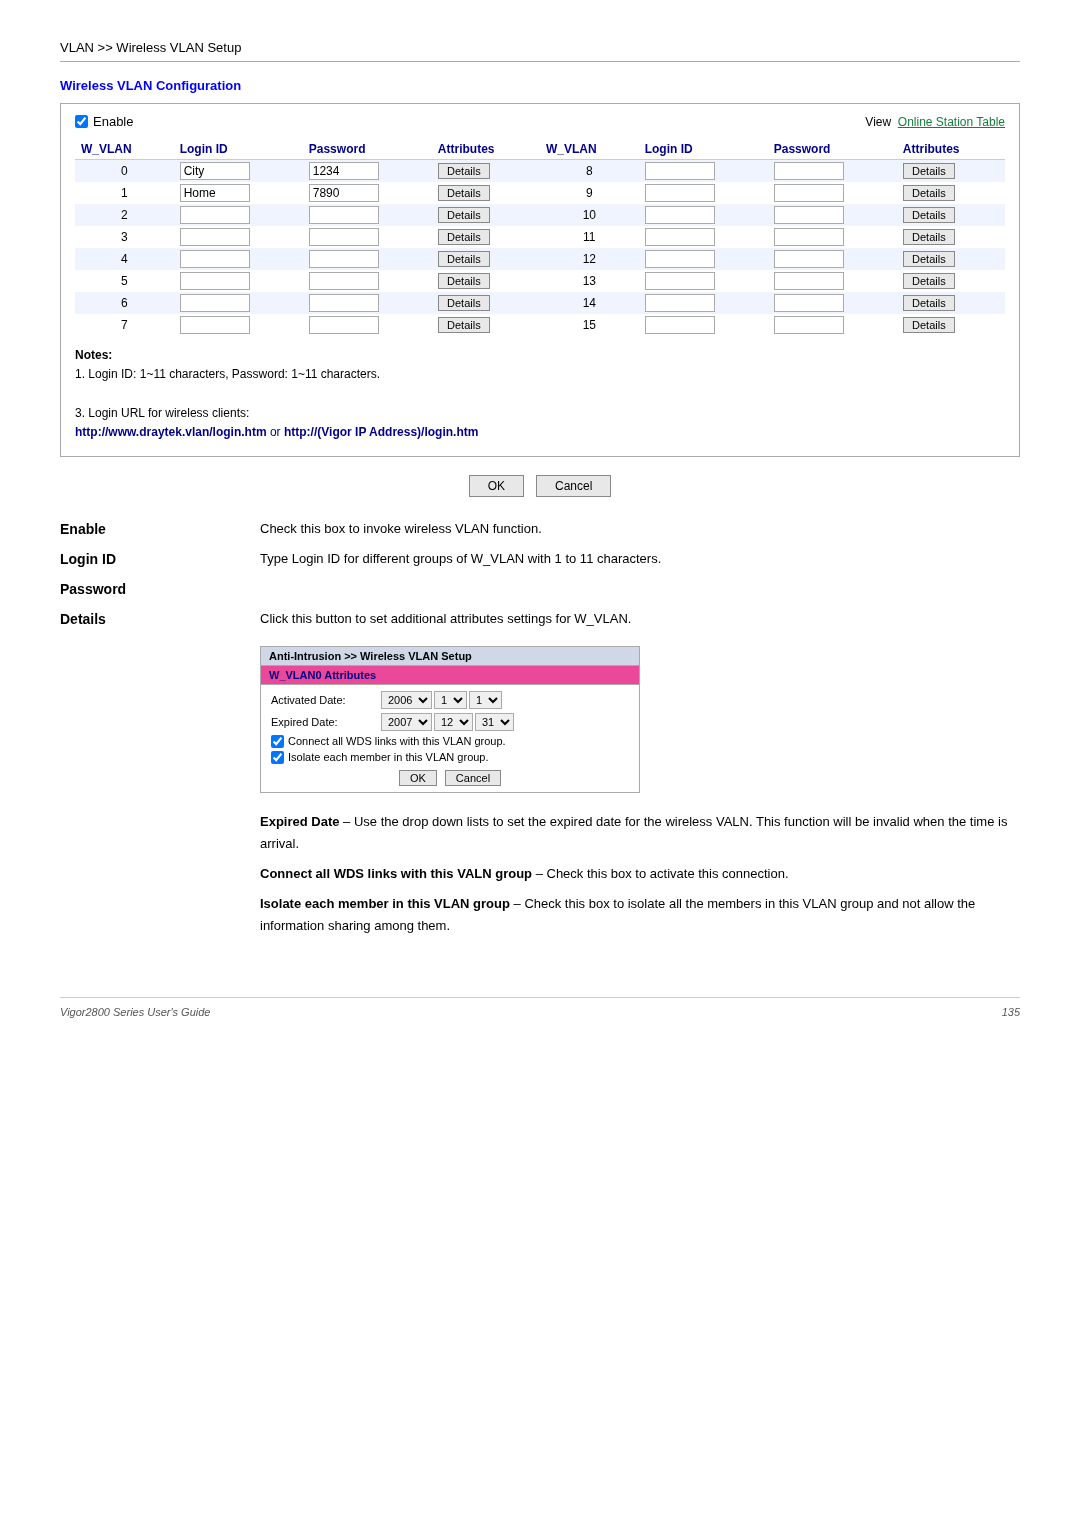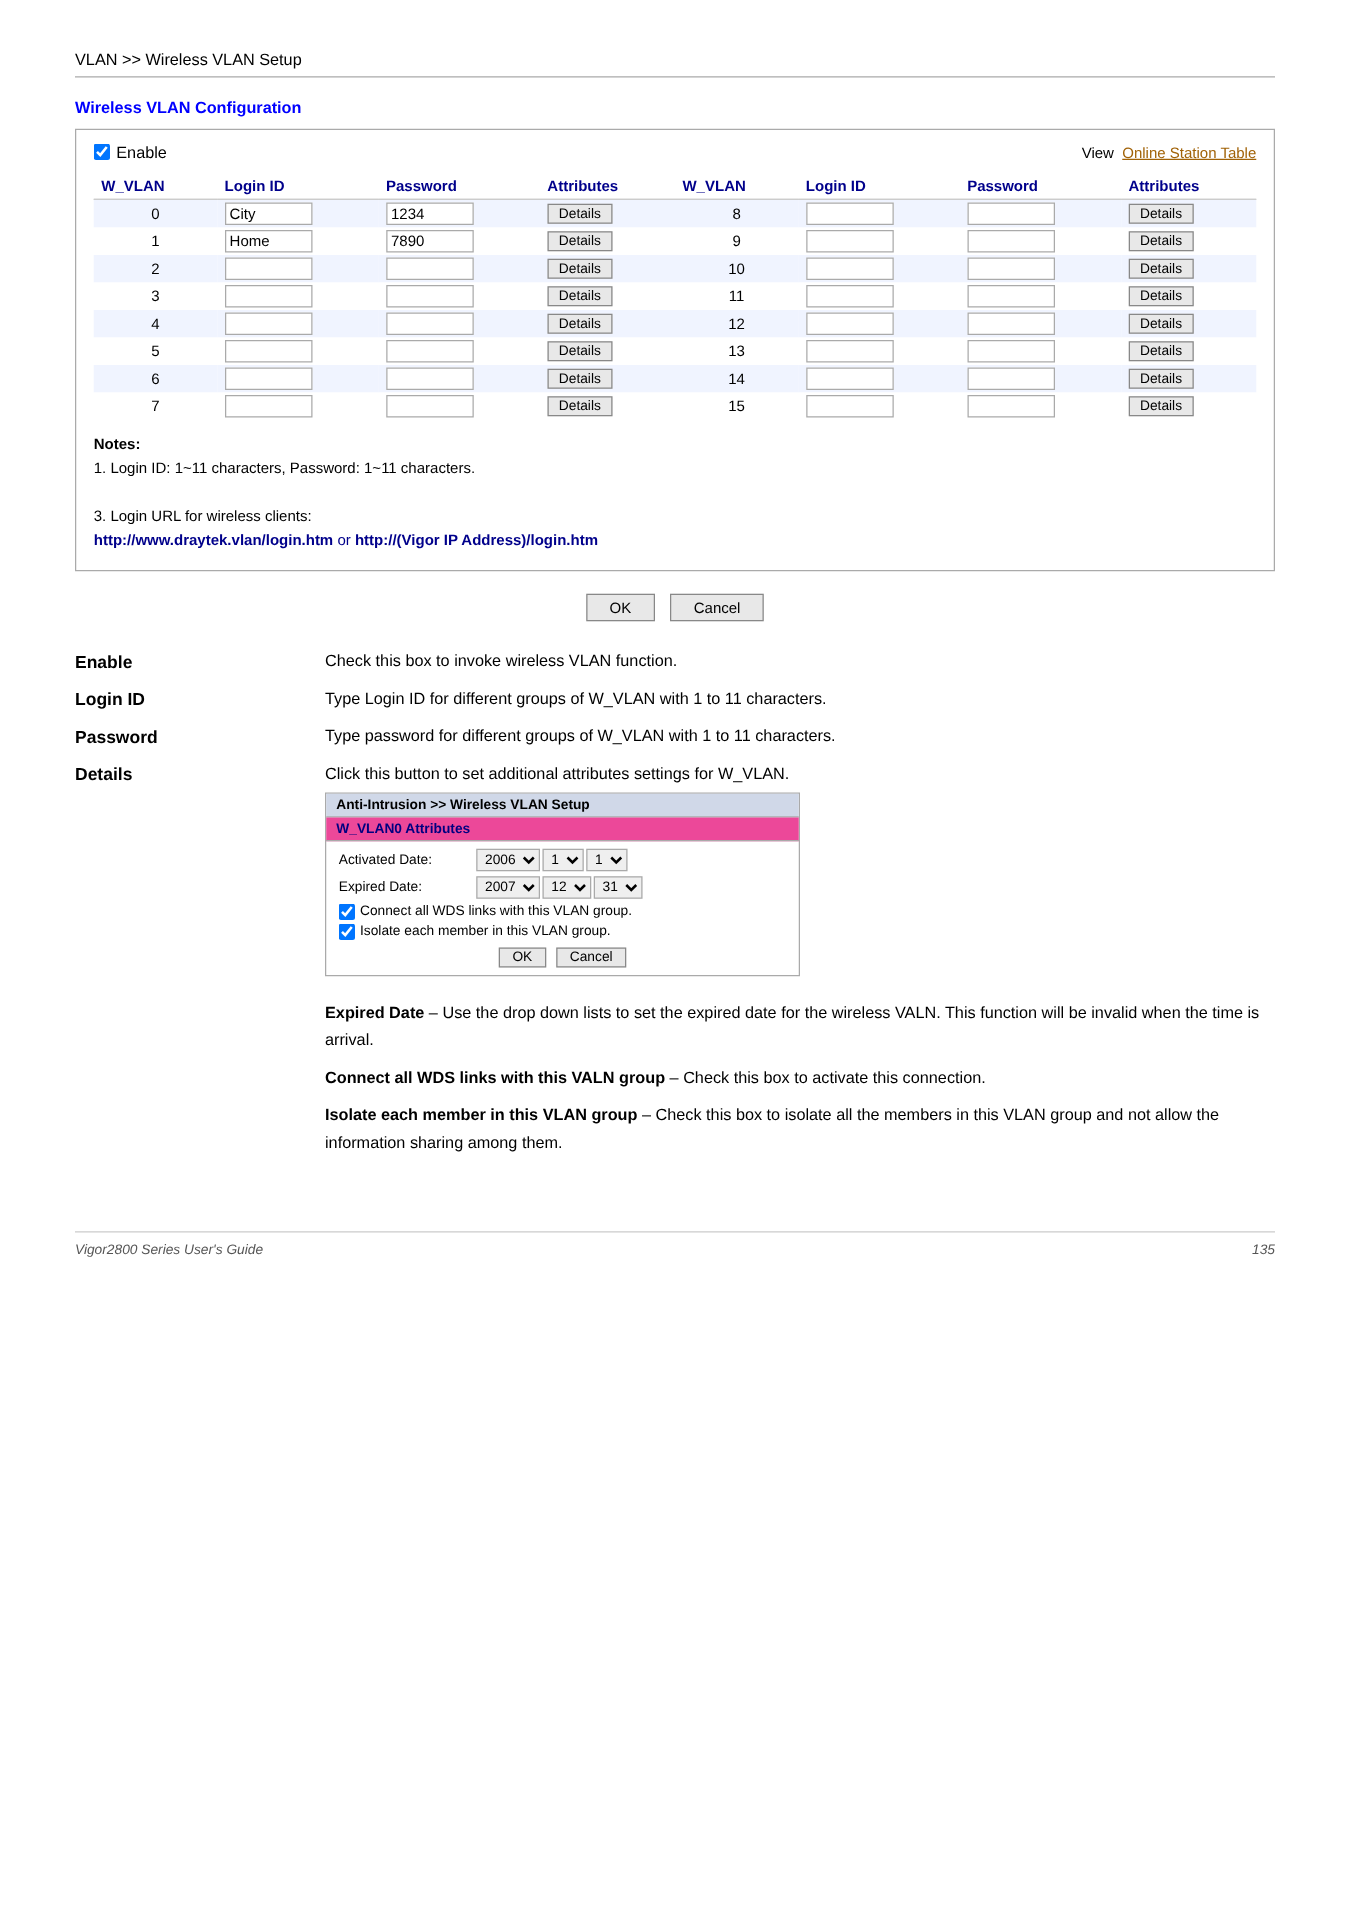--- a/index.html
+++ b/index.html
@@ -37,21 +37,21 @@
     .enable-left {
       display: flex;
       align-items: center;
       gap: 5px;
     }
     .view-link {
       font-size: 12px;
       color: #000;
     }
     .view-link a {
-      color: #a16207;
+      color: #15803d;
       text-decoration: underline;
     }
     table.vlan-table {
       width: 100%;
       border-collapse: collapse;
       font-size: 12px;
     }
     table.vlan-table th {
       font-weight: bold;
       color: #00008b;
@@ -369,31 +369,28 @@
 
   <div class="desc-row">
     <div class="desc-label"><strong>Login ID</strong></div>
     <div class="desc-content">
       <span>Type Login ID for different groups of W_VLAN with 1 to 11 characters.</span>
     </div>
   </div>
 
   <div class="desc-row">
     <div class="desc-label"><strong>Password</strong></div>
-    <div class="desc-content">
-      <span>Type password for different groups of W_VLAN with 1 to 11 characters.</span>
-    </div>
   </div>
 
   <div class="desc-row">
     <div class="desc-label"><strong>Details</strong></div>
     <div class="details-desc-content">
       <div>Click this button to set additional attributes settings for W_VLAN.</div>
 
-      <div class="anti-intrusion-box" style="margin-top:8px;">
+      <div class="anti-intrusion-box" style="margin-top:20px;">
         <div class="anti-intrusion-header">Anti-Intrusion &gt;&gt; Wireless VLAN Setup</div>
         <div class="anti-intrusion-header2">W_VLAN0 Attributes</div>
         <div class="anti-intrusion-body">
           <div class="attr-row">
             <span class="attr-label">Activated Date:</span>
             <select class="attr-select"><option>2006</option></select>
             <select class="attr-select"><option>1</option></select>
             <select class="attr-select"><option>1</option></select>
           </div>
           <div class="attr-row">

